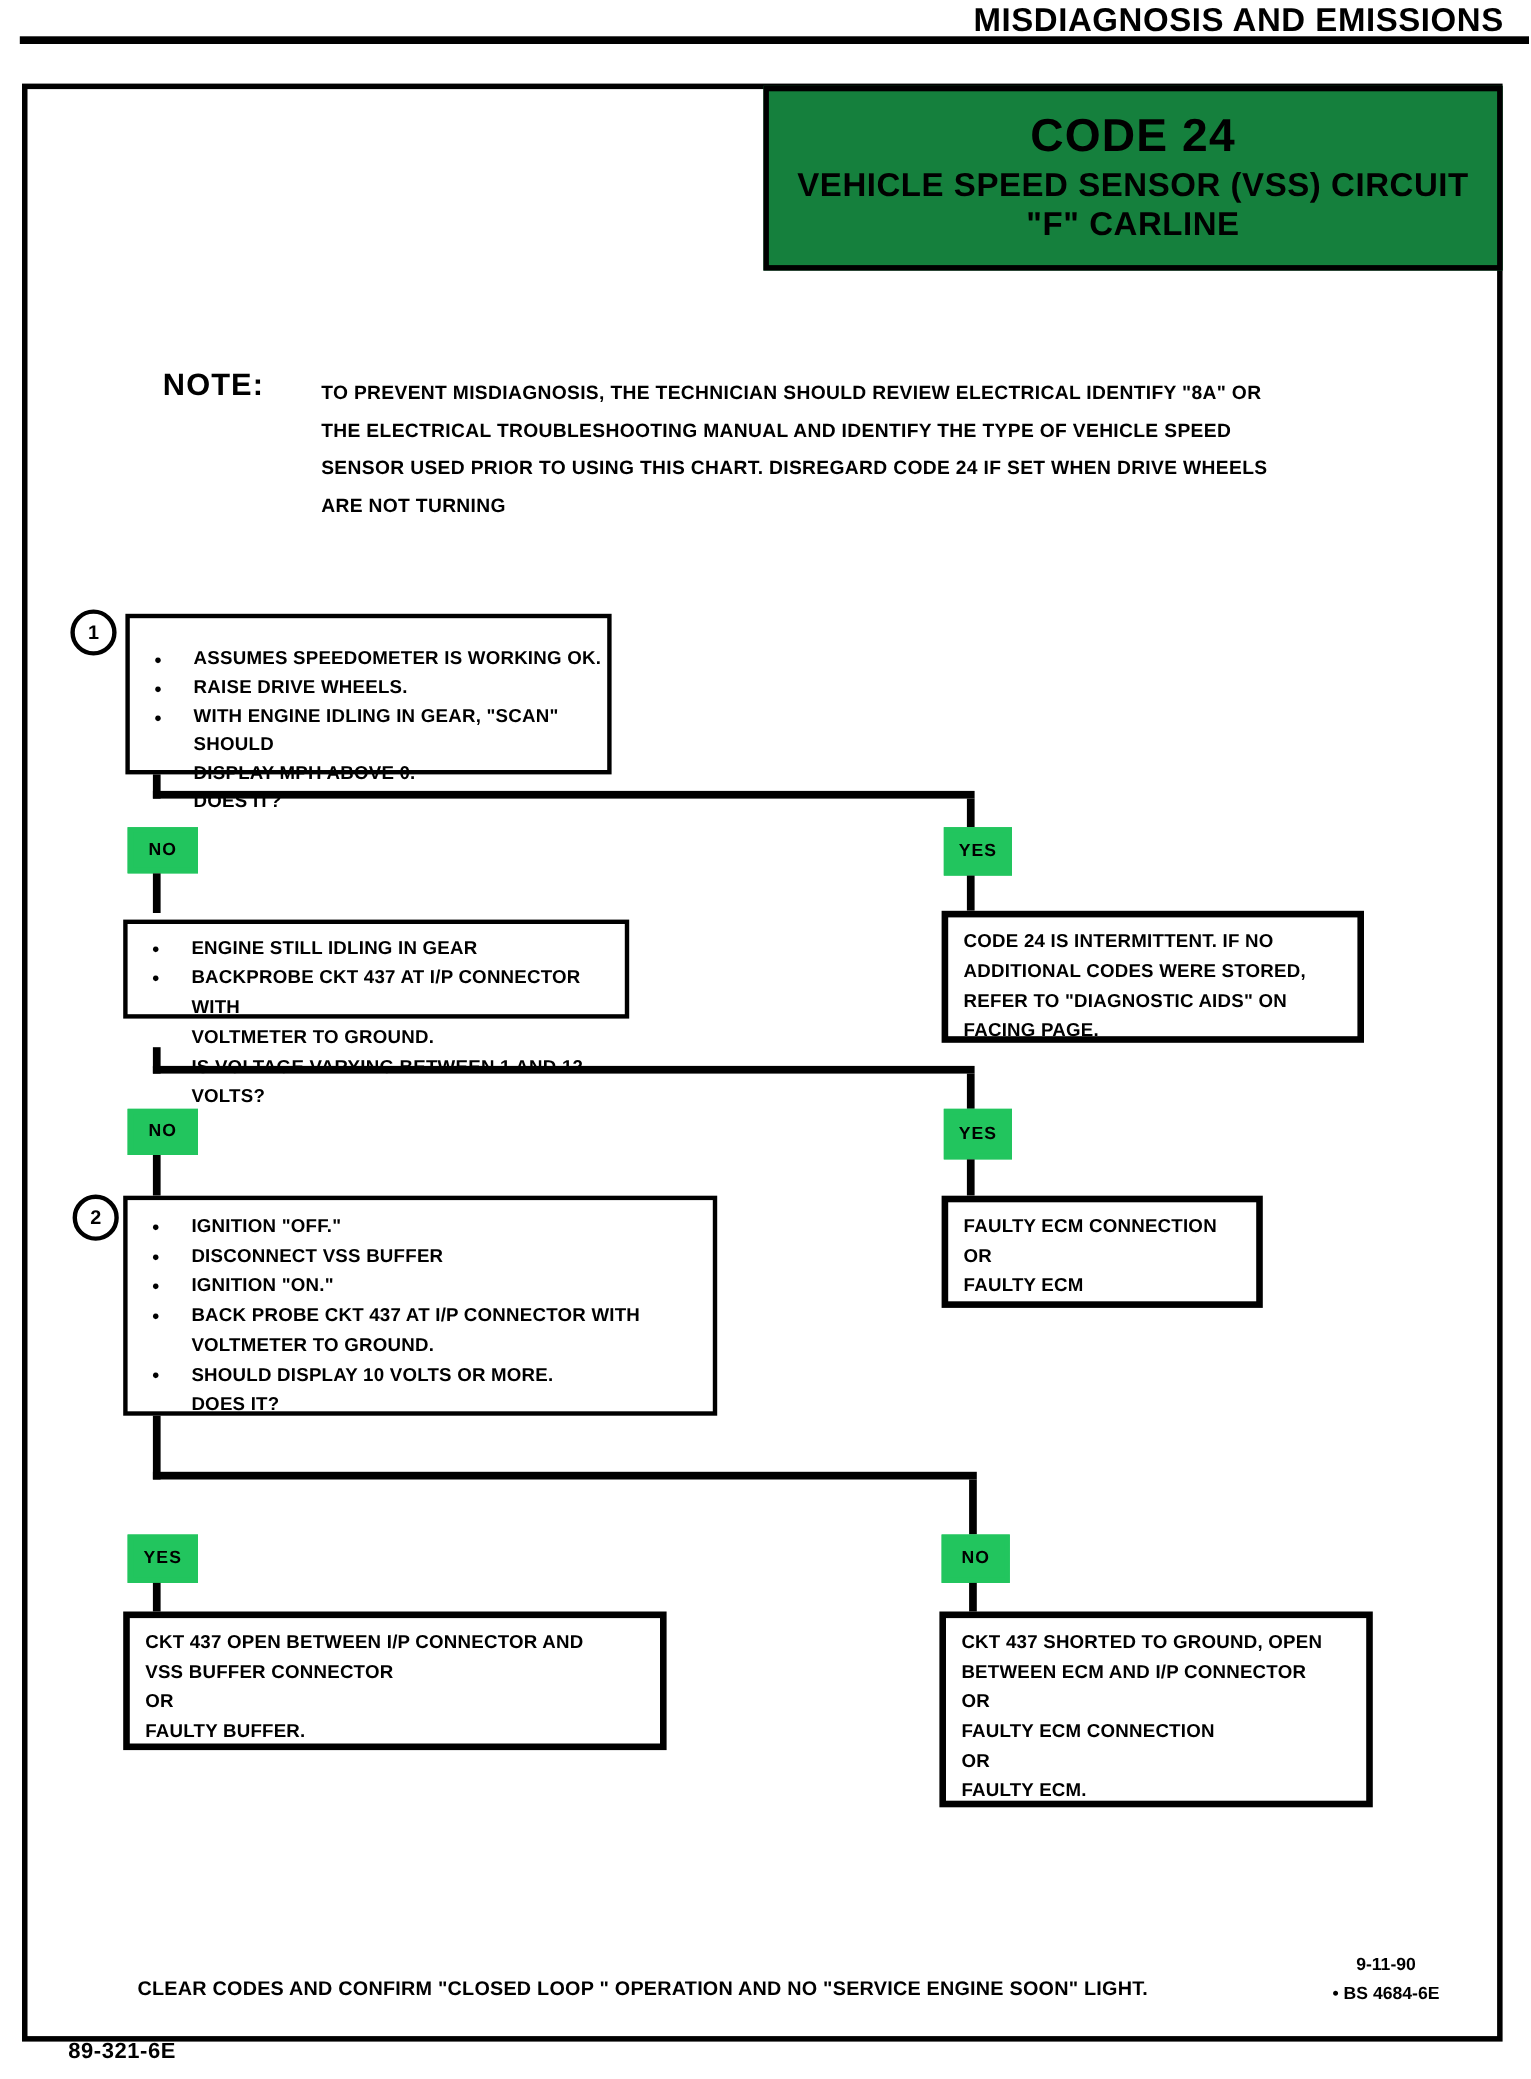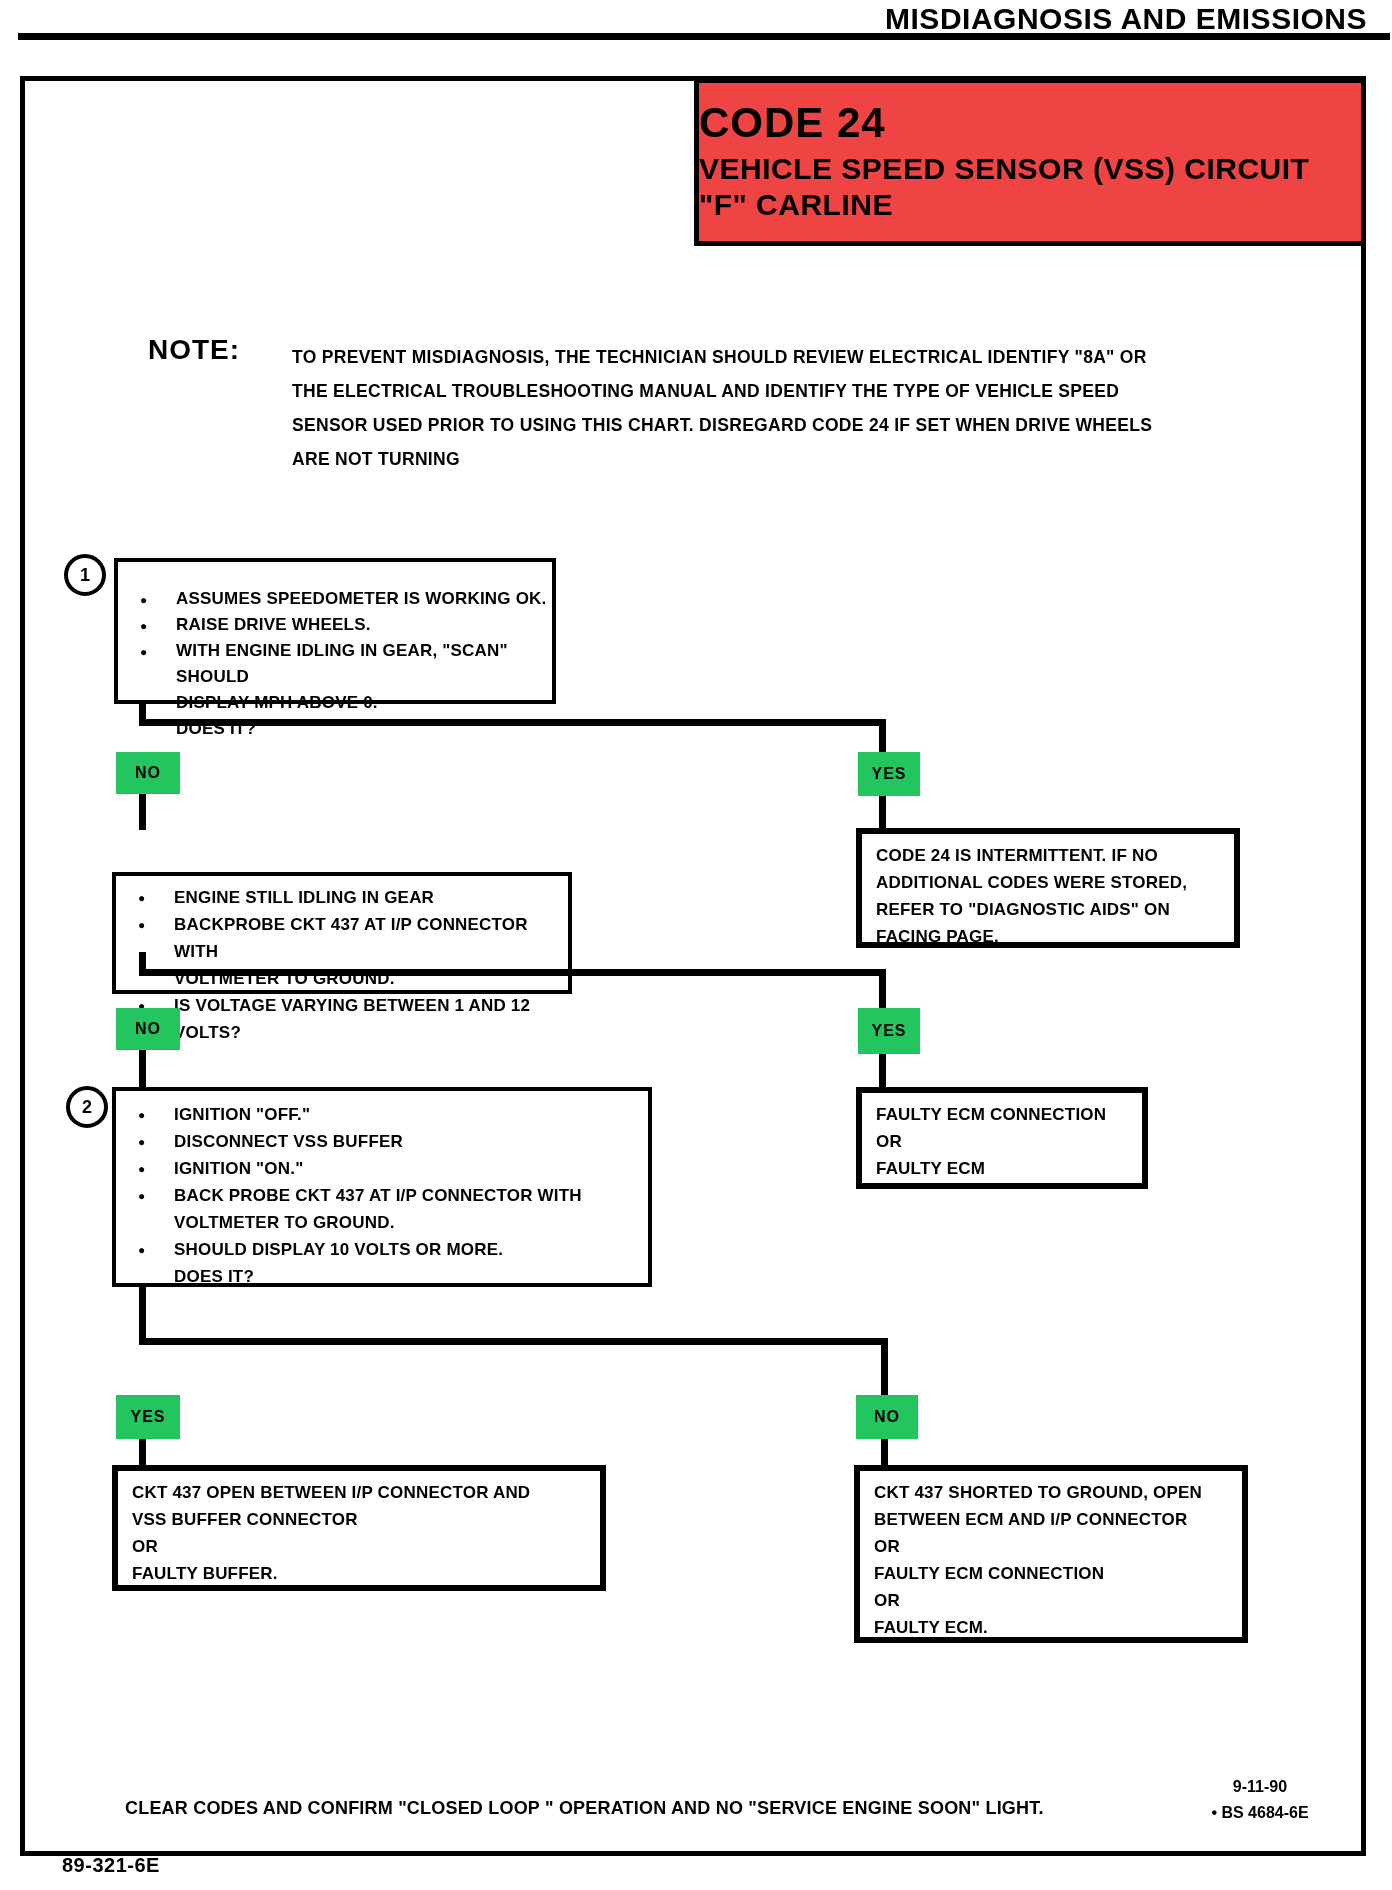--- a/index.html
+++ b/index.html
@@ -7,21 +7,21 @@
     position:relative; width:1392px; height:1890px; margin:0 auto;
     background:#ffffff; color:#000;
     font-family:"Liberation Sans", sans-serif; font-weight:700;
     overflow:hidden;
   }
   .hdr { position:absolute; top:2px; right:25px; font-size:30px; letter-spacing:0.5px; }
   .hdr-rule { position:absolute; left:18px; top:33px; width:1372px; height:7px; background:#000; }
   .outer { position:absolute; left:20px; top:76px; width:1336px; height:1770px; border:5px solid #000; }
   .titlebox {
     position:absolute; left:694px; top:78px; width:672px; height:168px;
-    border:5px solid #000; background:#ef4444; text-align:left; padding-top:12px; box-sizing:border-box;
+    border:5px solid #000; background:#15803d; text-align:center; padding-top:12px; box-sizing:border-box;
   }
   .t1 { font-size:42px; line-height:56px; letter-spacing:1px; }
   .t2 { font-size:30px; line-height:36px; letter-spacing:0.5px; }
   .notelabel { position:absolute; left:148px; top:334px; font-size:28px; letter-spacing:1px; }
   .notebody { position:absolute; left:292px; top:340px; width:950px; font-size:17.5px; line-height:34px; letter-spacing:0.3px; }
   .circ {
     position:absolute; width:42px; height:42px; border:4px solid #000; border-radius:50%;
     display:flex; align-items:center; justify-content:center; font-size:18px; box-sizing:border-box; background:#fff;
   }
   .fbox {
@@ -78,21 +78,21 @@
   </div>
 
   <div class="vline" style="left:139px; top:704px; width:7px; height:22px;"></div>
   <div class="hline" style="left:139px; top:719px; width:747px; height:7px;"></div>
   <div class="vline" style="left:879px; top:726px; width:7px; height:26px;"></div>
   <div class="lbl" style="left:116px; top:752px; width:64px; height:42px;">NO</div>
   <div class="lbl" style="left:858px; top:752px; width:62px; height:44px;">YES</div>
   <div class="vline" style="left:139px; top:794px; width:7px; height:36px;"></div>
   <div class="vline" style="left:879px; top:796px; width:7px; height:32px;"></div>
 
-  <div class="fbox lh27" style="left:112px; top:872px; width:460px; height:122px; padding-top:8px;">
+  <div class="fbox lh27" style="left:112px; top:836px; width:460px; height:90px; padding-top:8px;">
     <div class="bl b">ENGINE STILL IDLING IN GEAR</div>
     <div class="bl b">BACKPROBE CKT 437 AT I/P CONNECTOR WITH</div>
     <div class="bl">VOLTMETER TO GROUND.</div>
     <div class="bl b">IS VOLTAGE VARYING BETWEEN 1 AND 12  VOLTS?</div>
   </div>
 
   <div class="fbox thick plainbox" style="left:856px; top:828px; width:384px; height:120px;">
     <div class="pl">CODE 24 IS INTERMITTENT.  IF NO</div>
     <div class="pl">ADDITIONAL CODES WERE STORED,</div>
     <div class="pl">REFER TO "DIAGNOSTIC AIDS" ON</div>

